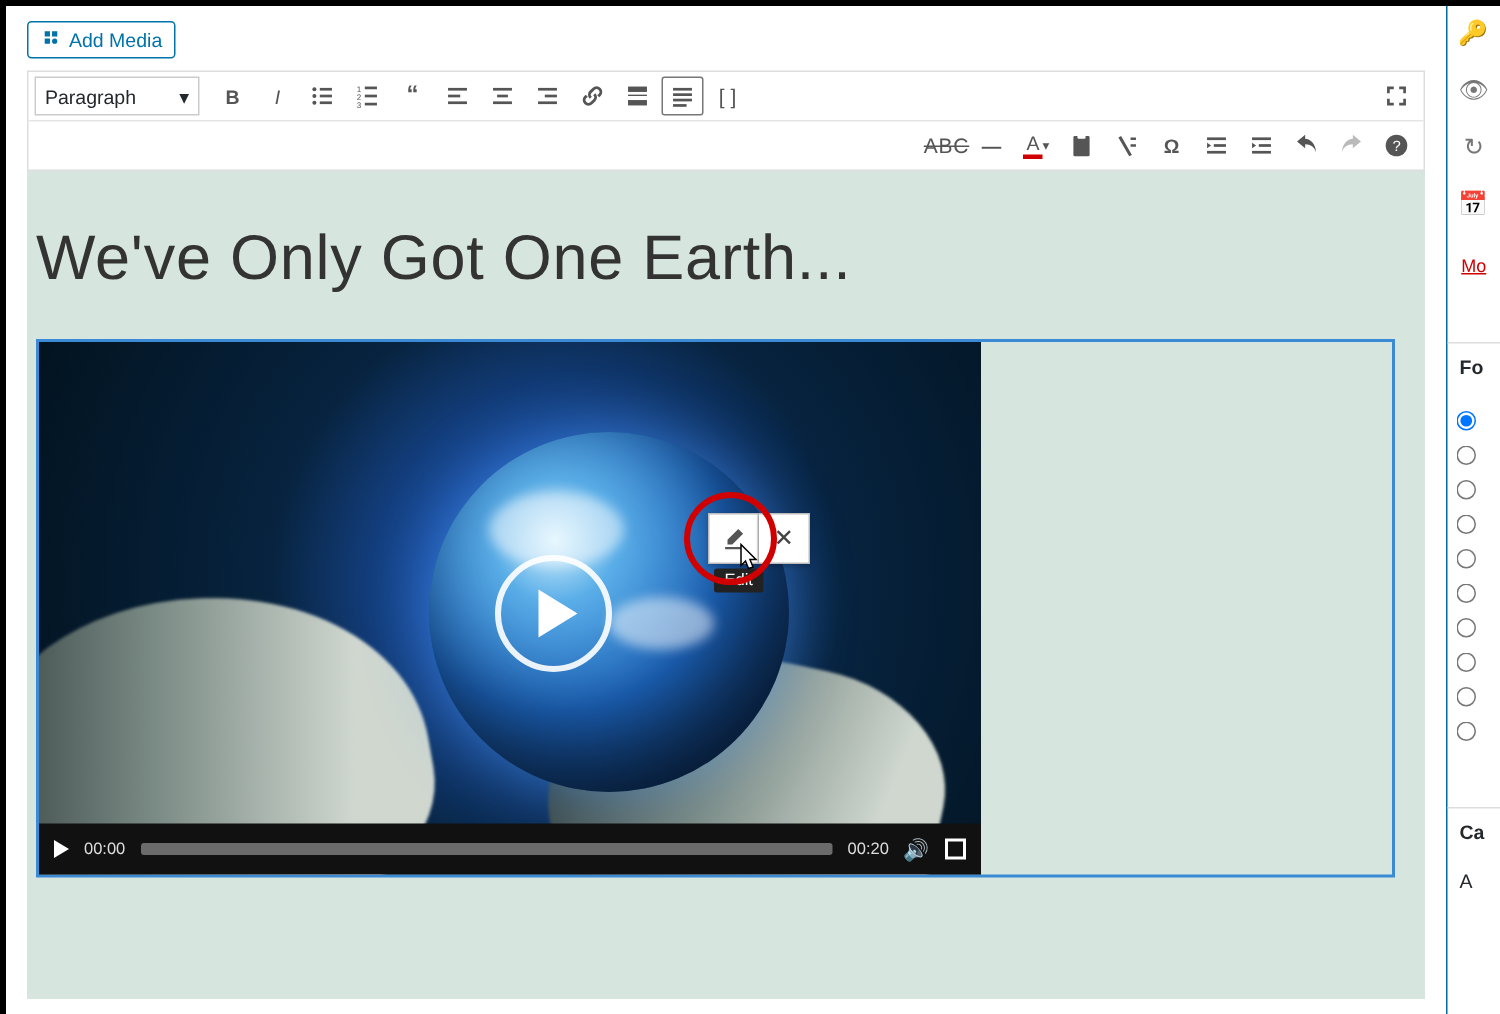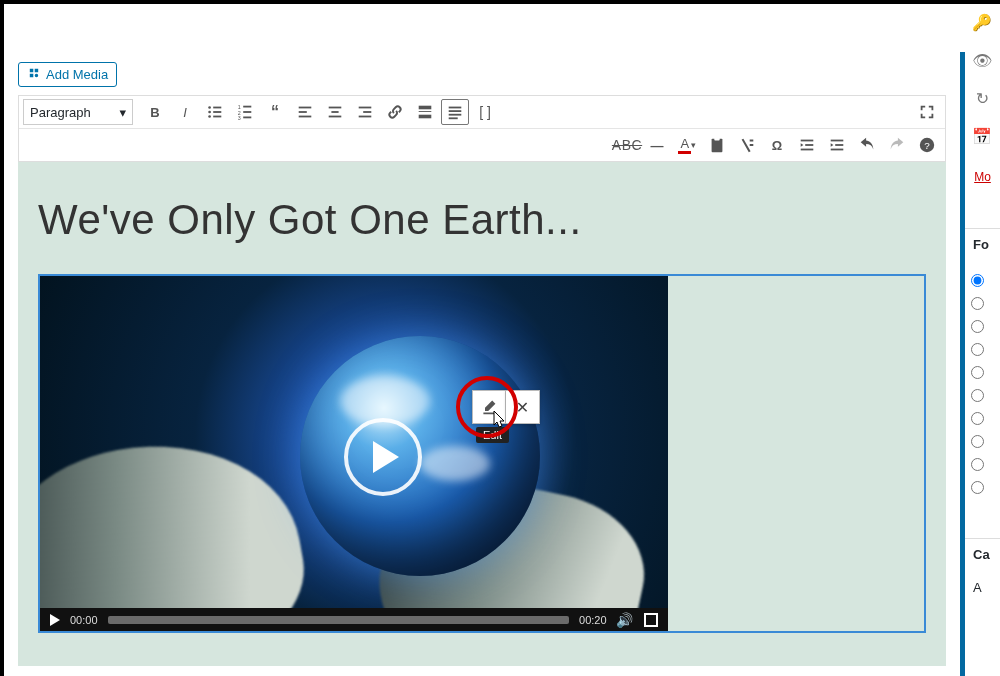--- a/index.html
+++ b/index.html
@@ -1,19 +1,19 @@
 <!DOCTYPE html>
 <html><head>
 <meta charset="utf-8">
 <style>
   * { box-sizing: border-box; margin: 0; padding: 0; }
   html, body { width: 1000px; height: 676px; font-family: Arial, Helvetica, sans-serif; font-size: 13px; color: #23282d; background: #fff; overflow: hidden; border: 2px solid #000; }
   body { display: flex; }
 
-  .editor-col { flex: 1; display: flex; flex-direction: column; border-right: 5px solid #0369a1; margin-top: 48px; }
+  .editor-col { flex: 1; display: flex; flex-direction: column; border-right: 1px solid #0369a1; }
   .side-col { width: 35px; display: flex; flex-direction: column; align-items: center; padding-top: 8px; gap: 18px; }
 
   
   .topbar { display: flex; align-items: flex-start; padding: 10px 14px 0 14px; }
   .add-media { border: 1px solid #0073aa; color: #0073aa; background: #fff; padding: 3px 8px; border-radius: 3px; font-size: 13px; display: flex; align-items: center; gap: 5px; cursor: pointer; }
   .add-media .glyph { font-size: 14px; }
   .tab-strip { margin-left: auto; display: flex; }
   .tab { border: 1px solid #ddd; background: #f7f7f7; padding: 5px 14px; font-size: 13px; color: #555; cursor: pointer; }
   .tab.active { background: #ececec; font-weight: bold; }
   .tab + .tab { border-left: none; }
@@ -23,38 +23,38 @@
   .toolbar-row { display: flex; align-items: center; gap: 2px; padding: 3px 4px; border-bottom: 1px solid #e5e5e5; justify-content: flex-end; }
   .toolbar-row:last-child { border-bottom: none; }
   .format-dd { width: 110px; height: 26px; border: 1px solid #ccc; background: #fff; display: flex; align-items: center; justify-content: space-between; padding: 0 6px; font-size: 13px; cursor: pointer; margin-right: 6px; }
   .tbtn { width: 28px; height: 26px; display: flex; align-items: center; justify-content: center; color: #555; cursor: pointer; border-radius: 2px; }
   .tbtn svg { width: 18px; height: 18px; fill: #555; }
   .tbtn.boxed { border: 1px solid #777; }
   .spacer { flex: 1; }
   .abc { font-size: 14px; text-decoration: line-through; letter-spacing: 0.5px; }
 
   
-  .canvas { flex: 1; margin: 0 14px 10px 14px; background: #d6e6de; padding: 34px 20px 12px 20px; overflow: hidden; position: relative; }
+  .canvas { flex: 1; margin: 0 14px 10px 14px; background: #d6e6de; padding: 34px 20px 12px 6px; overflow: hidden; position: relative; }
   .post-title { font-size: 42px; font-weight: 300; color: #333; letter-spacing: 0.5px; font-family: "Segoe UI", Arial, sans-serif; }
 
   .video-block { margin-top: 30px; border: 2px solid #3a8ad6; position: relative; }
   .video-player { width: 628px; height: 355px; background: radial-gradient(circle at 55% 45%, #2a7bdd 0%, #1a4d9e 22%, #07233f 48%, #02121d 100%); position: relative; overflow: hidden; }
   
   .earth { position: absolute; left: 260px; top: 60px; width: 240px; height: 240px; border-radius: 50%; background: radial-gradient(circle at 35% 30%, #cfeffd 0%, #5aaee8 18%, #1c63bb 50%, #0a2a55 100%); box-shadow: inset -20px -30px 60px rgba(0,0,0,0.6), 0 0 40px rgba(80,160,255,0.5); }
   .earth::before, .earth::after { content:""; position:absolute; background: rgba(255,255,255,0.5); border-radius:50%; filter: blur(4px); }
   .earth::before { width:90px; height:50px; left:40px; top:40px; }
   .earth::after { width:70px; height:35px; left:120px; top:110px; }
   .hand { position:absolute; background: linear-gradient(100deg,#2e3b3b 0%, #7a8a84 40%, #cfd7cf 80%); filter: blur(1px); }
   .hand.left { width:300px; height:220px; left:-40px; top:170px; border-radius: 50% 60% 40% 50%; transform: rotate(-10deg); }
   .hand.right { width:260px; height:200px; left:340px; top:210px; border-radius: 60% 40% 50% 50%; transform: rotate(12deg); }
 
   .play-overlay { position:absolute; left: 304px; top: 142px; width: 78px; height: 78px; border: 4px solid rgba(255,255,255,0.9); border-radius: 50%; display:flex; align-items:center; justify-content:center; cursor:pointer; }
   .play-overlay .tri { width:0; height:0; border-left: 26px solid #fff; border-top: 16px solid transparent; border-bottom: 16px solid transparent; margin-left:6px; }
 
-  .vcontrols { position:absolute; left:0; right:0; bottom:0; height:23px; background:#111; display:flex; align-items:center; gap:10px; padding:0 10px; color:#ddd; font-size:11px; }
+  .vcontrols { position:absolute; left:0; right:0; bottom:0; height:34px; background:#111; display:flex; align-items:center; gap:10px; padding:0 10px; color:#ddd; font-size:11px; }
   .vcontrols .tri-s { width:0; height:0; border-left:10px solid #fff; border-top:6px solid transparent; border-bottom:6px solid transparent; cursor:pointer; }
   .progress { flex:1; height:8px; background:#6b6b6b; border-radius:2px; position:relative; }
   .vol { font-size:14px; }
   .fs { width:14px; height:14px; border:2px solid #fff; position:relative; cursor:pointer; }
 
   
   .sel-popup { position:absolute; left: 454px; top: 228px; display:flex; }
   .sel-btn { width:34px; height:34px; border:1px solid #bbb; background:#fff; display:flex; align-items:center; justify-content:center; cursor:pointer; font-size:16px; color:#444; box-shadow: 0 1px 3px rgba(0,0,0,0.2); }
   .sel-btn + .sel-btn { border-left:none; }
   .tooltip { position:absolute; left: 458px; top: 265px; background:#222; color:#fff; font-size:11px; padding:2px 7px; border-radius:2px; }

